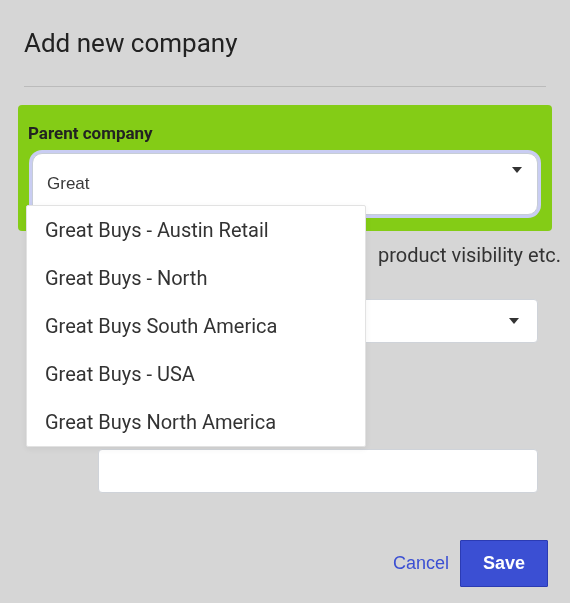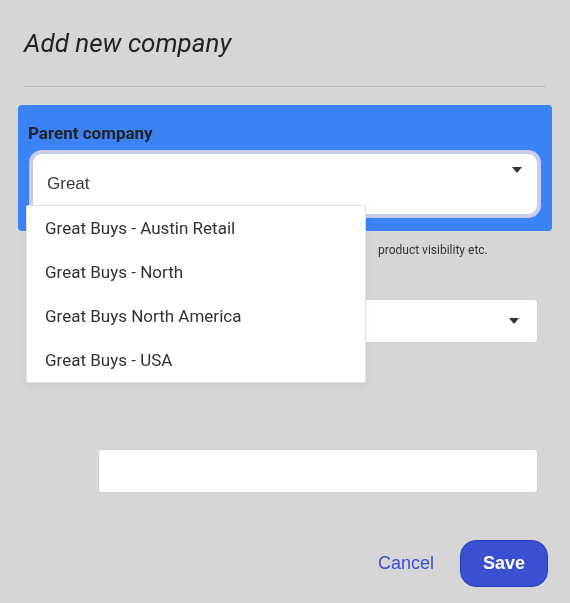--- a/index.html
+++ b/index.html
@@ -12,29 +12,28 @@
       position: relative;
     }
     .page {
       padding: 28px 24px 0 24px;
     }
     .page-title {
       font-size: 26px;
       font-weight: 400;
       color: #222;
       margin-bottom: 28px;
-      font-style: italic;
     }
     .divider {
       height: 1px;
       background: #bbb;
       margin-bottom: 0;
     }
     .panel {
-      background: #3b82f6;
+      background: #84cc16;
       border-radius: 4px;
       margin: 18px 18px 0 18px;
       padding: 18px 10px 16px 10px;
       position: relative;
     }
     .field-label {
       font-size: 17px;
       font-weight: 700;
       color: #222;
       margin-bottom: 10px;
@@ -77,29 +76,29 @@
       border-radius: 2px;
       box-shadow: 0 2px 6px rgba(0,0,0,0.06);
       overflow-y: scroll;
       z-index: 10;
     }
     .dropdown::-webkit-scrollbar { width: 14px; }
     .dropdown::-webkit-scrollbar-track { background: #f1f1f1; }
     .dropdown::-webkit-scrollbar-thumb { background: #bfbfbf; border-radius: 0; }
     .dropdown-item {
       padding: 12px 18px;
-      font-size: 17px;
+      font-size: 20px;
       color: #333;
       cursor: pointer;
     }
     .below-text {
       position: absolute;
       left: 360px;
       top: 138px;
-      font-size: 12px;
+      font-size: 20px;
       color: #333;
       white-space: nowrap;
     }
     .hidden-select {
       position: absolute;
       left: 80px;
       top: 194px;
       right: 14px;
       height: 44px;
       border: 1px solid #cfd3d9;
@@ -124,39 +123,39 @@
       border: 1px solid #cfd3d9;
       border-radius: 4px;
       background: #fff;
     }
     .button-row {
       position: absolute;
       right: 22px;
       bottom: 16px;
       display: flex;
       align-items: center;
-      gap: 18px;
+      gap: 3px;
     }
     .btn-cancel {
       background: transparent;
       border: none;
       color: #3b4fd3;
       font-size: 18px;
       font-weight: 500;
       padding: 10px 8px;
       cursor: pointer;
     }
     .btn-save {
       background: #3b4fd3;
       border: 1px solid #2b3bb3;
       color: #fff;
       font-size: 18px;
       font-weight: 600;
       padding: 12px 22px;
-      border-radius: 16px;
+      border-radius: 1px;
       cursor: pointer;
     }
   </style>
 </head>
 <body>
 
 <div class="page">
   <h1 class="page-title">Add new company</h1>
   <div class="divider"></div>
 </div>
@@ -172,21 +171,22 @@
 
   <div class="hidden-select">
     <div class="caret2"></div>
   </div>
 
   <div class="hidden-select2"></div>
 
   <div class="dropdown">
     <div class="dropdown-item">Great Buys - Austin Retail</div>
     <div class="dropdown-item">Great Buys - North</div>
+    <div class="dropdown-item">Great Buys South America</div>
+    <div class="dropdown-item">Great Buys - USA</div>
     <div class="dropdown-item">Great Buys North America</div>
-    <div class="dropdown-item">Great Buys - USA</div>
   </div>
 </div>
 
 <div class="button-row">
   <button class="btn-cancel">Cancel</button>
   <button class="btn-save">Save</button>
 </div>
 
 </body></html>

